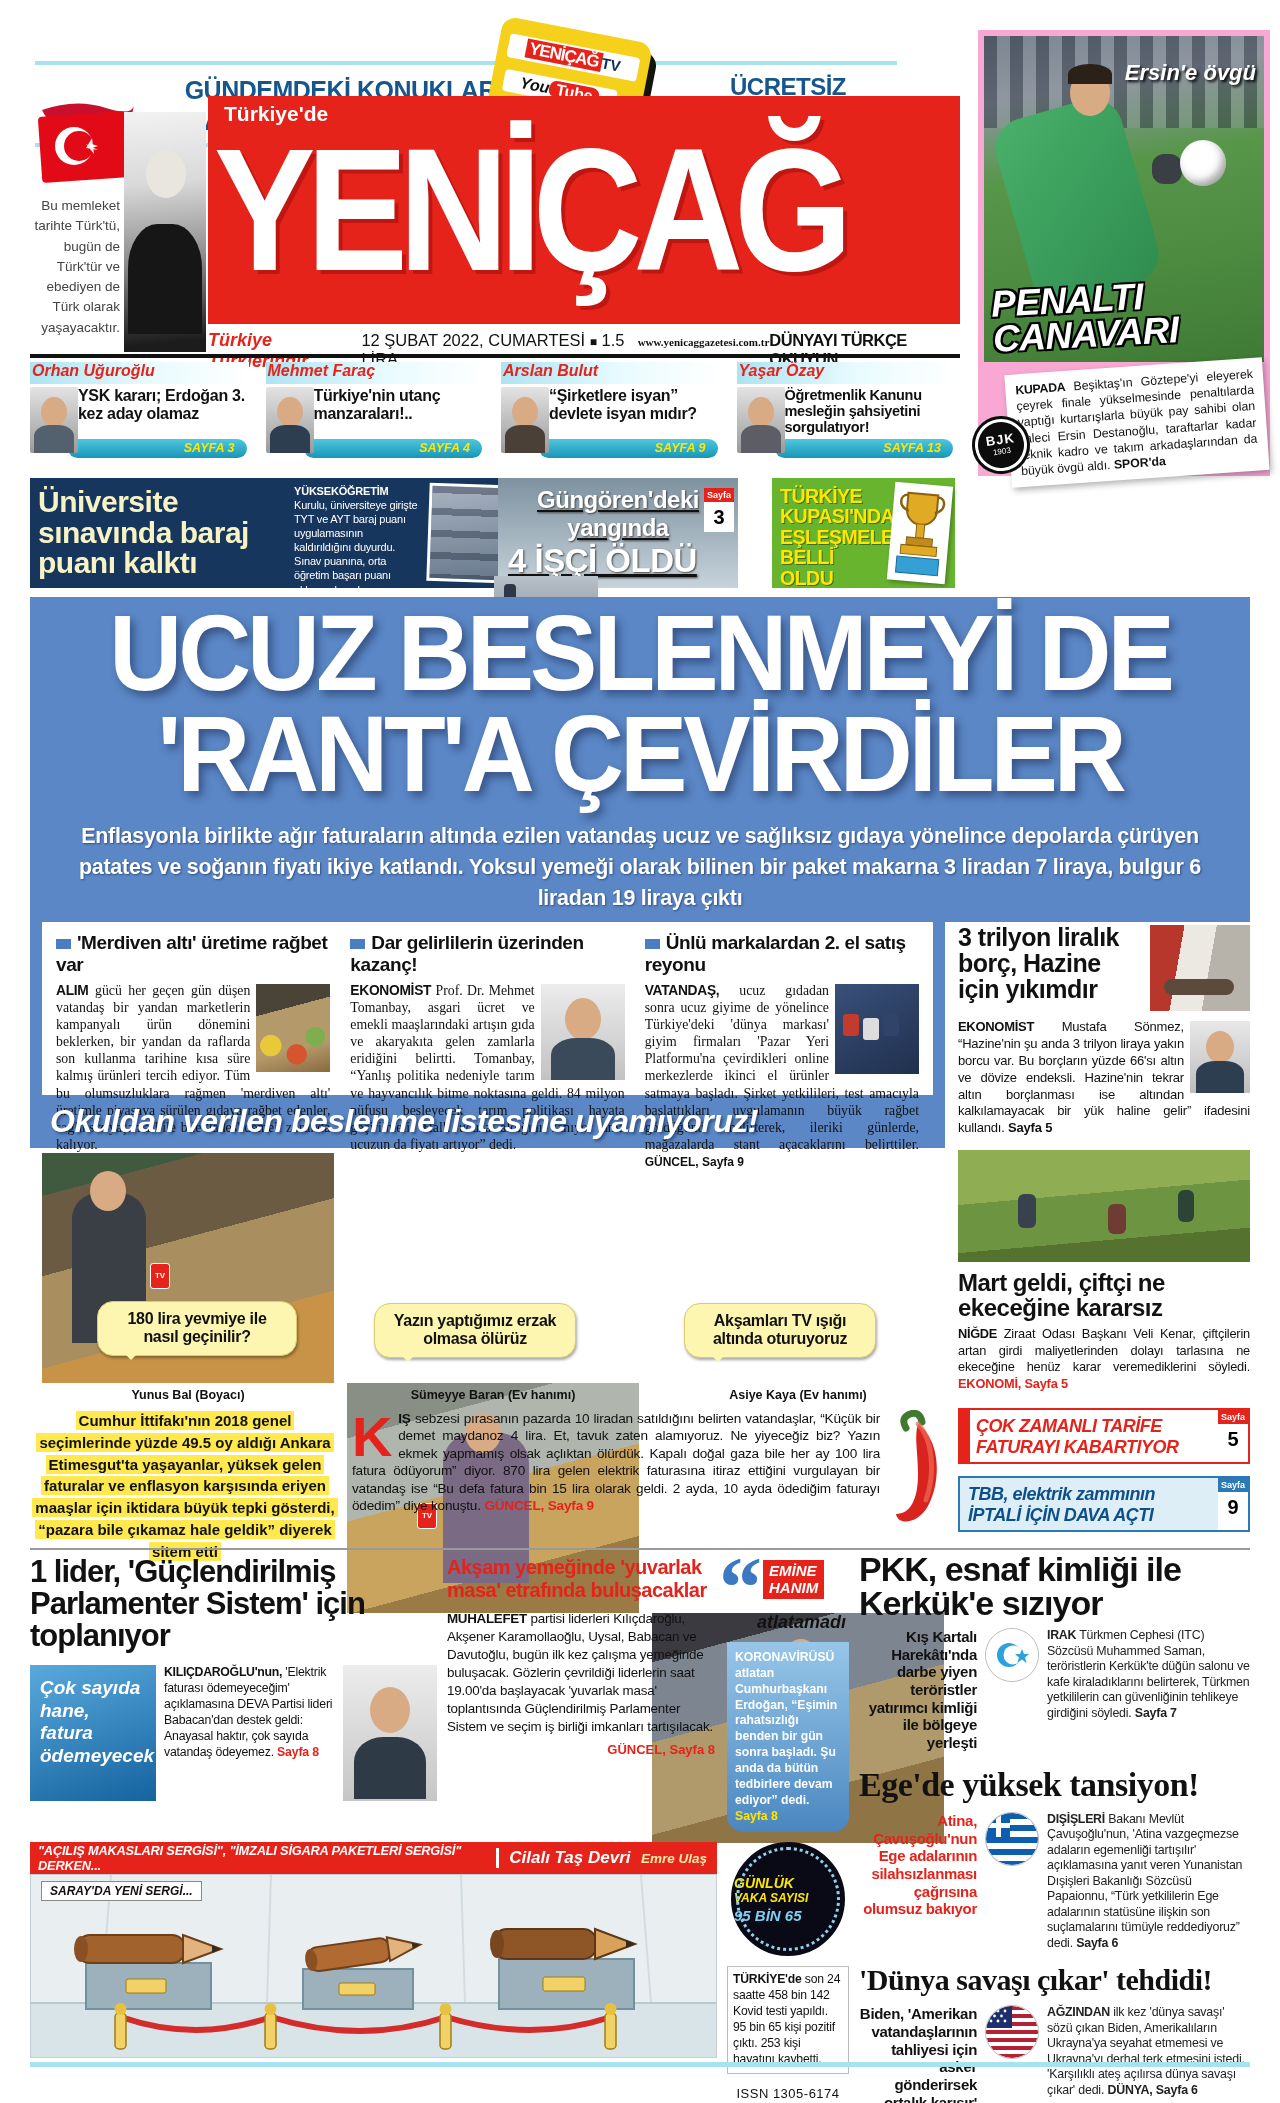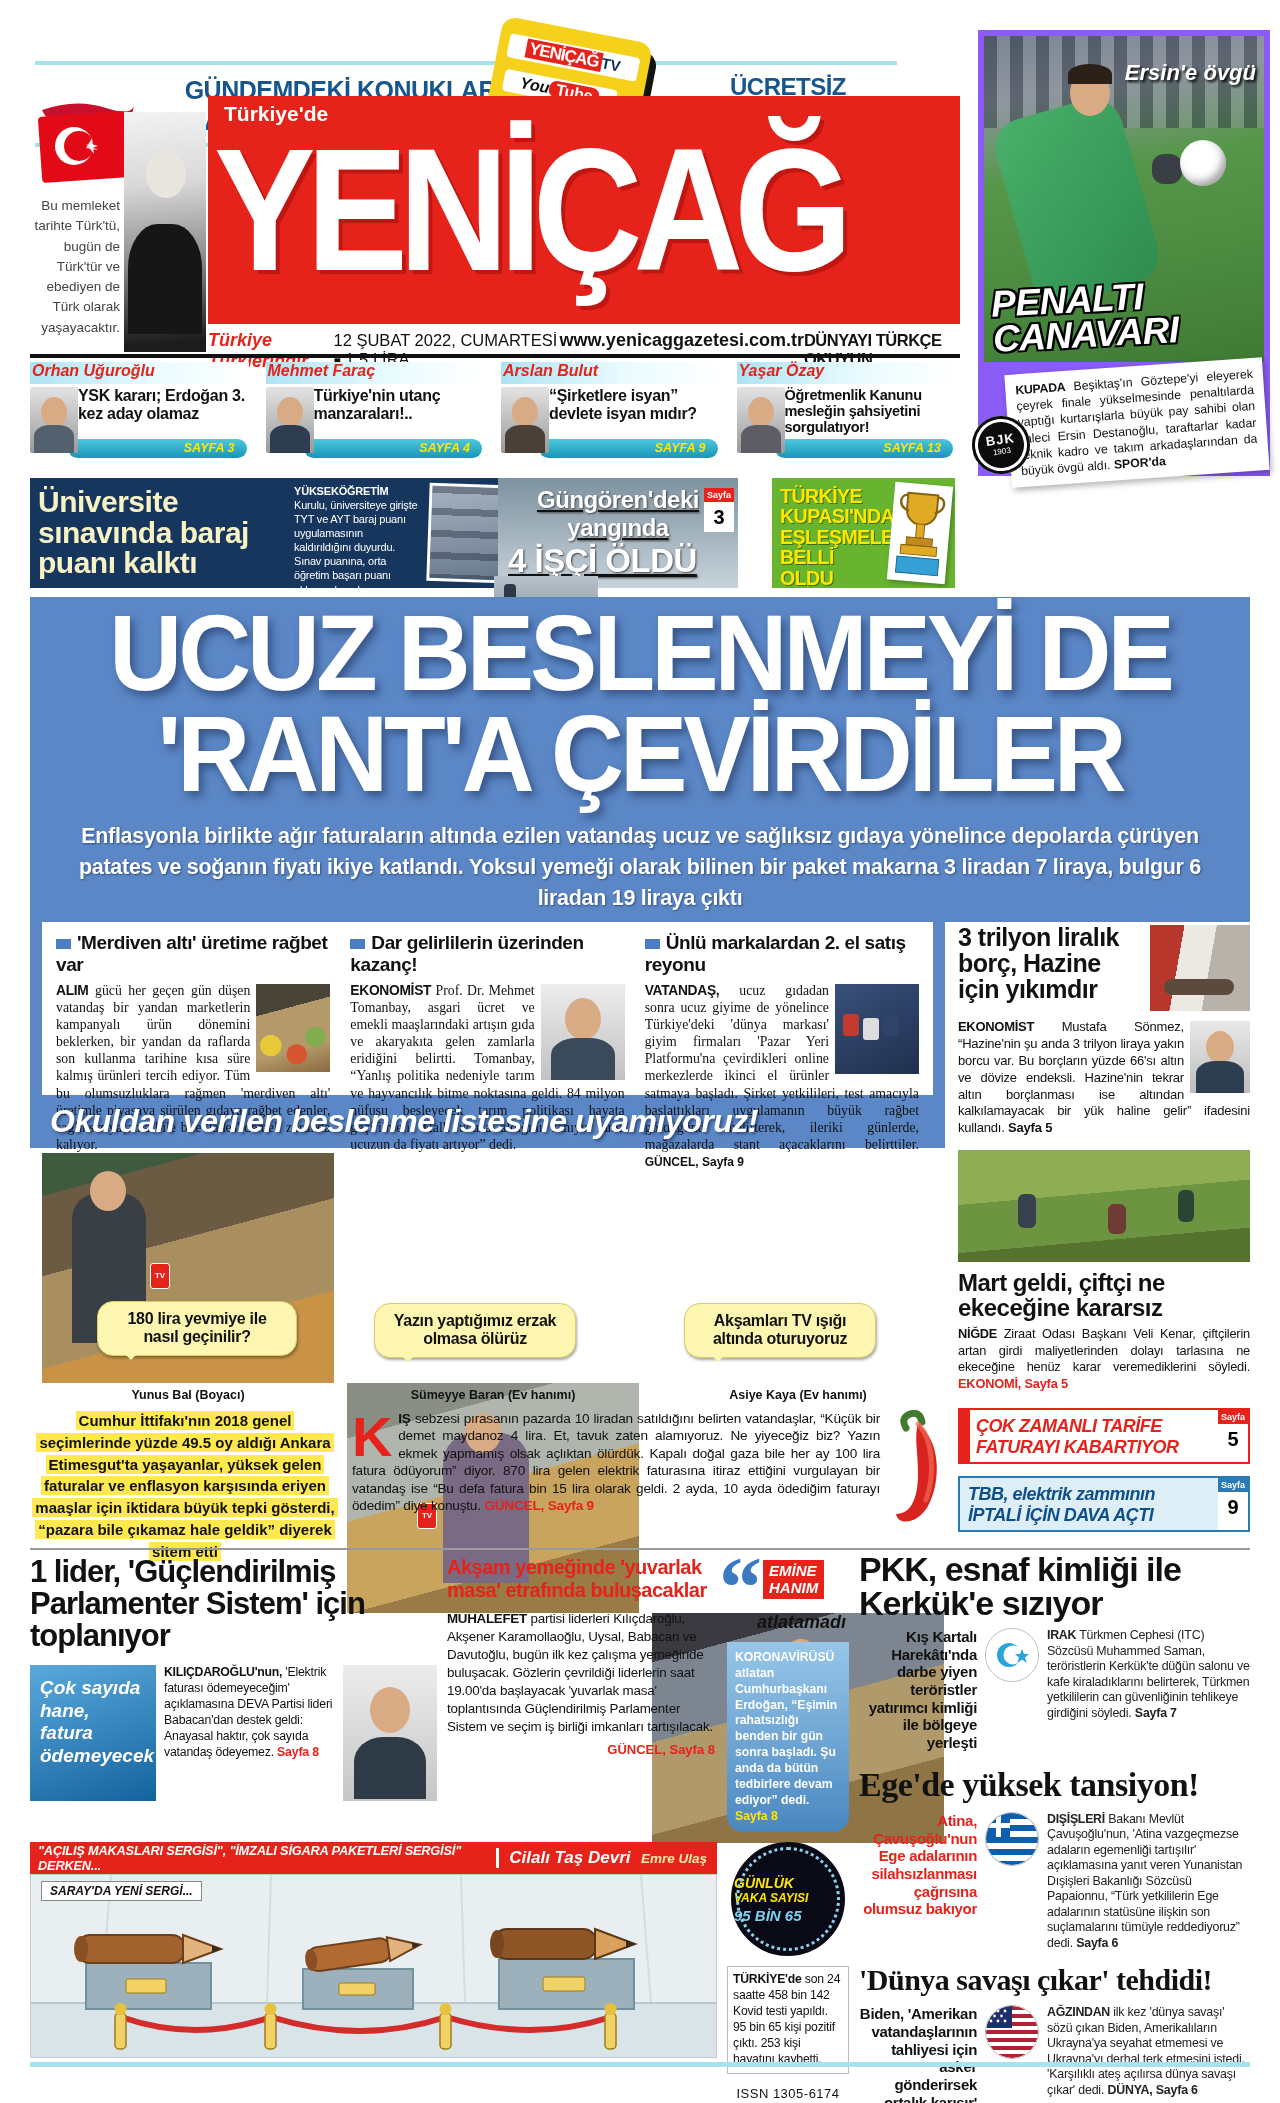--- a/index.html
+++ b/index.html
@@ -94,27 +94,27 @@
       <div class="s b white" style="left:16px;top:6px;font-size:21px;">Türkiye'de</div>
       <div class="s b white" style="left:6px;top:30px;font-size:152px;line-height:.95;letter-spacing:-9px;transform:scaleY(1.15);transform-origin:top left;text-shadow:4px 4px 0 rgba(120,0,0,.35);">YENİÇAĞ</div>
     </div>
     <div class="s" style="left:178px;top:238px;width:752px;display:flex;justify-content:space-between;align-items:baseline;">
       <span class="red b i" style="font-size:18px;">Türkiye Türklerindir</span>
       <span style="font-size:16.5px;">
         <span>12 ŞUBAT 2022, CUMARTESİ</span>
         <span style="font-size:12px;">■</span>
         <span>1.5 LİRA</span>
       </span>
-      <span class="b" style="font-size:18px;">www.yenicaggazetesi.com.tr</span>
+      <span class="b" style="font-size:11px;font-family:Liberation Serif, serif;">www.yenicaggazetesi.com.tr</span>
       <span class="b cond" style="font-size:16.5px;">DÜNYAYI TÜRKÇE OKUYUN</span>
     </div>
     <div class="s" style="left:0;top:262px;width:930px;height:4px;background:#111;"></div>
   </div>
 
-  <div class="s" style="left:978px;top:30px;width:292px;height:446px;background:#8b5cf6;padding:6px;box-sizing:border-box;">
+  <div class="s" style="left:978px;top:30px;width:292px;height:446px;background:#f9a8d4;padding:6px;box-sizing:border-box;">
     <div class="ph" style="height:326px;background:linear-gradient(170deg,#6e7a86 0%,#8b949e 18%,#57974a 40%,#4c8a40 70%,#3f7a34 100%);">
       <div class="s" style="left:0;top:0;right:0;height:92px;background:repeating-linear-gradient(90deg,rgba(40,45,60,.45) 0 13px,rgba(150,155,165,.35) 13px 26px);"></div>
       <div class="s" style="left:28px;top:70px;width:130px;height:190px;background:linear-gradient(140deg,#49b06a,#2e8c4f);border-radius:30px;transform:rotate(-16deg);"></div>
       <div class="face" style="left:86px;top:34px;width:40px;height:46px;"></div>
       <div class="s" style="left:84px;top:28px;width:44px;height:20px;background:#2b2119;border-radius:50% 50% 0 0;"></div>
       <div class="s" style="left:168px;top:118px;width:30px;height:30px;background:#3a3f46;border-radius:40%;"></div>
       <div class="s" style="left:196px;top:104px;width:46px;height:46px;border-radius:50%;background:radial-gradient(circle at 32% 30%,#ffffff 55%,#d8d8d8 80%),#fff;box-shadow:inset -4px -5px 8px rgba(0,0,0,.25);"></div>
       <div class="s b i white" style="right:8px;top:24px;font-size:22px;text-shadow:2px 2px 3px #000;">Ersin'e övgü</div>
       <div class="s b i white cond" style="left:8px;bottom:10px;font-size:37px;line-height:.95;transform:rotate(-3deg);text-shadow:2px 2px 0 #000,-2px 2px 0 #000,2px -2px 0 #000,-2px -2px 0 #000;">
         <div>PENALTI</div>

